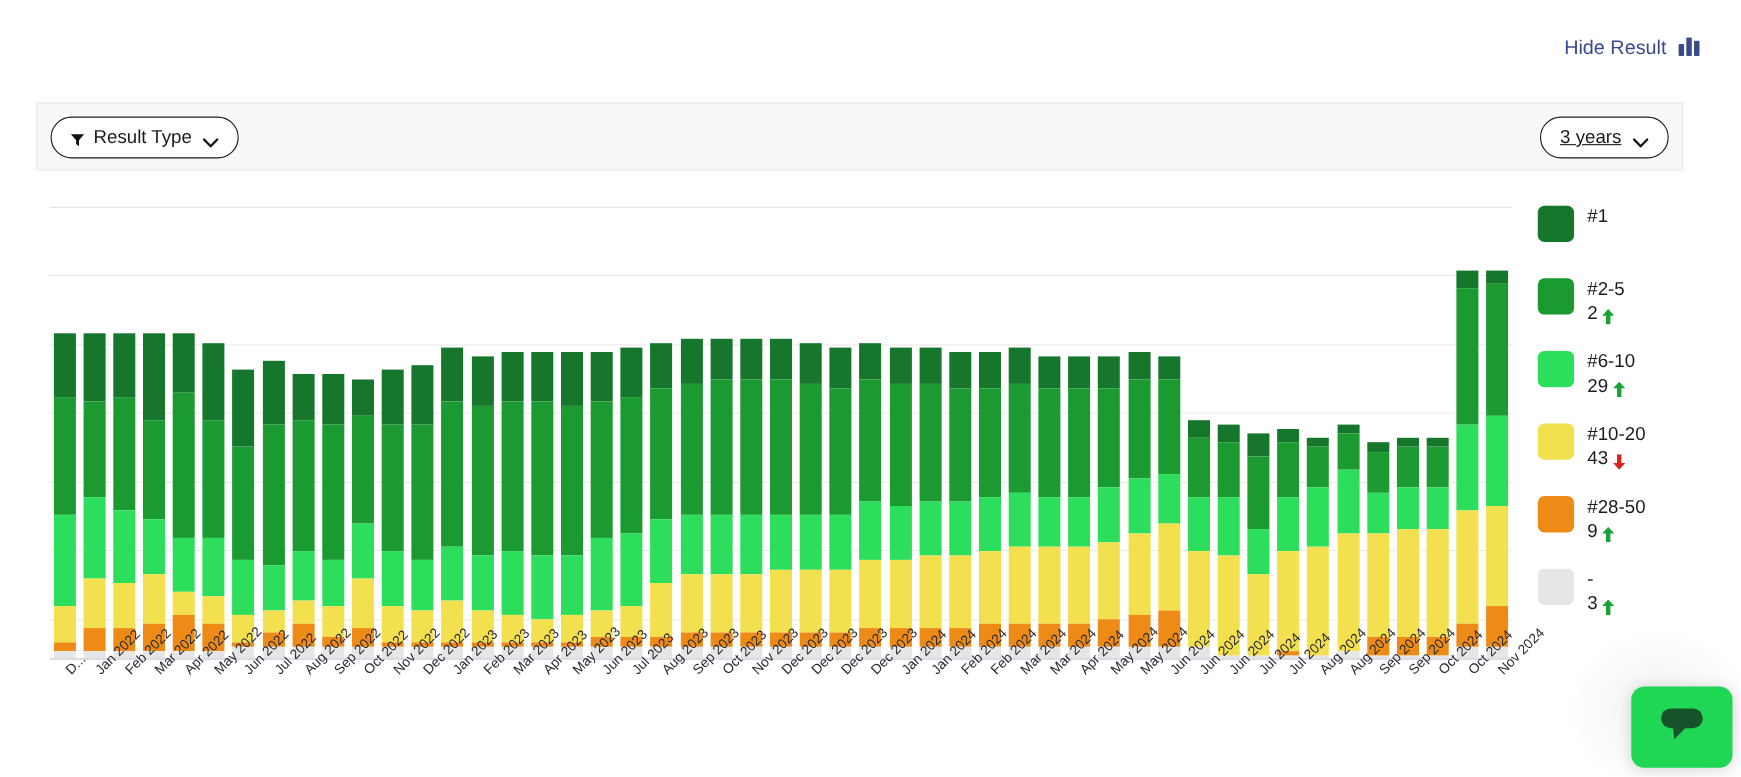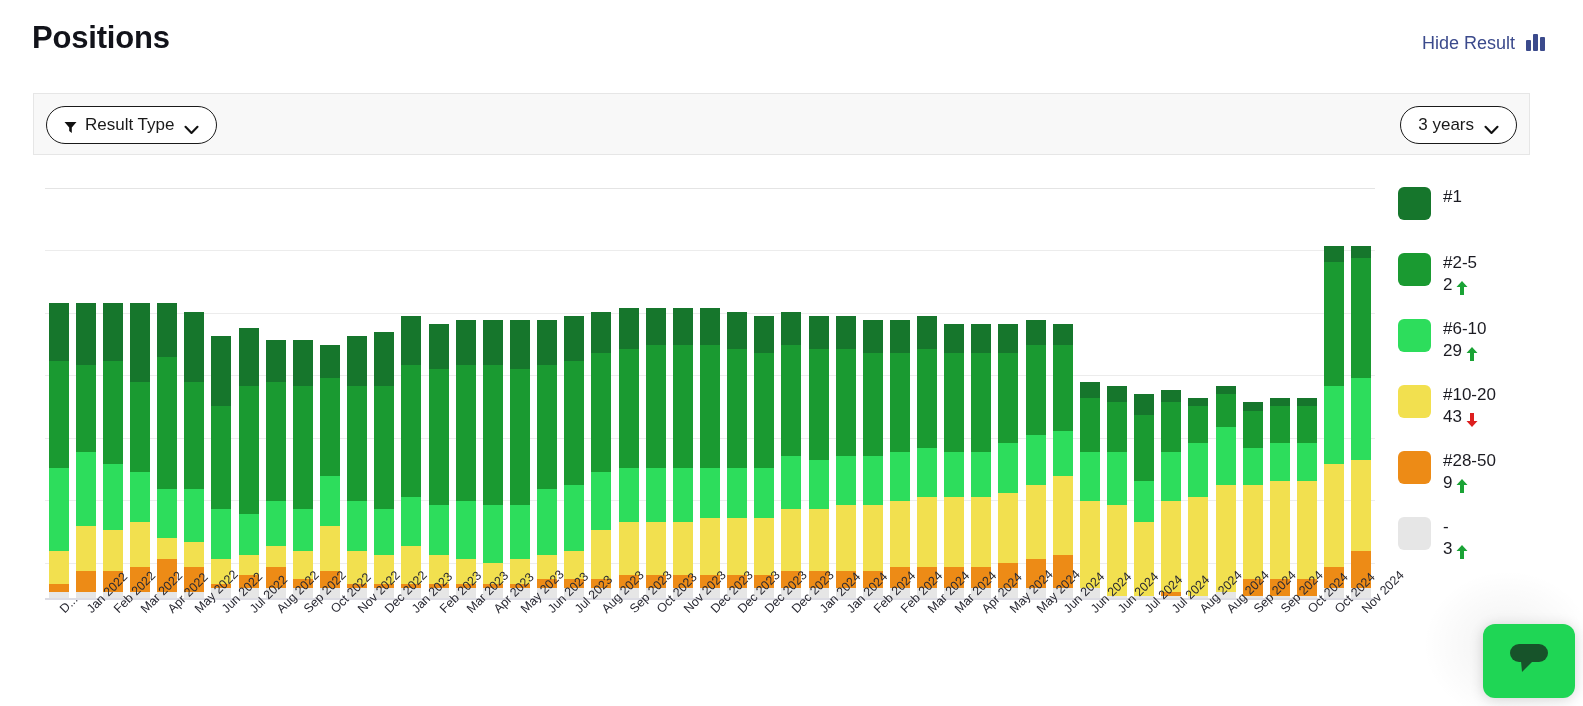--- a/index.html
+++ b/index.html
@@ -64,21 +64,21 @@
     border: 1.6px solid #1a1a1a;
     border-radius: 19px;
     background: #fff;
     font-size: 17px;
     color: #1a1a1a;
     cursor: pointer;
     user-select: none;
     white-space: nowrap;
   }
   #result-type-btn { left: 12px; top: 12px; }
-  #range-btn { right: 12px; top: 12px; }
+  #range-btn { right: 12px; top: 12px; text-decoration: underline; }
 
   .funnel-icon {
     width: 13px; height: 13px;
     display: inline-block;
   }
   .chevron {
     width: 15px; height: 10px;
     display: inline-block;
     margin-left: 2px;
   }
@@ -226,21 +226,20 @@
     background: radial-gradient(closest-side, rgba(0,0,0,0.055), rgba(0,0,0,0));
     pointer-events: none;
   }
 </style>
 </head>
 <body>
 
 <div class="page">
 
   <div class="header">
-    <div class="page-title">Positions</div>
     <div class="hide-section">Hide Result</div>
     <div class="hide-section-icon">
       <svg width="22" height="22" viewBox="0 0 22 22">
         <rect x="1" y="9" width="5" height="11" rx="1" fill="#3b4a8c"></rect>
         <rect x="8" y="3" width="5" height="17" rx="1" fill="#3b4a8c"></rect>
         <rect x="15" y="6" width="5" height="14" rx="1" fill="#3b4a8c"></rect>
       </svg>
     </div>
   </div>
 

